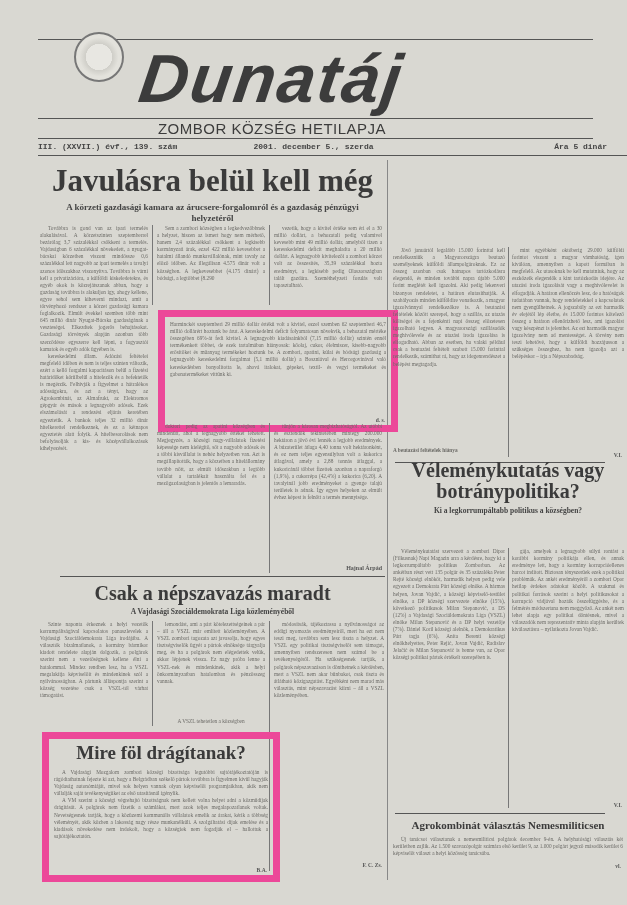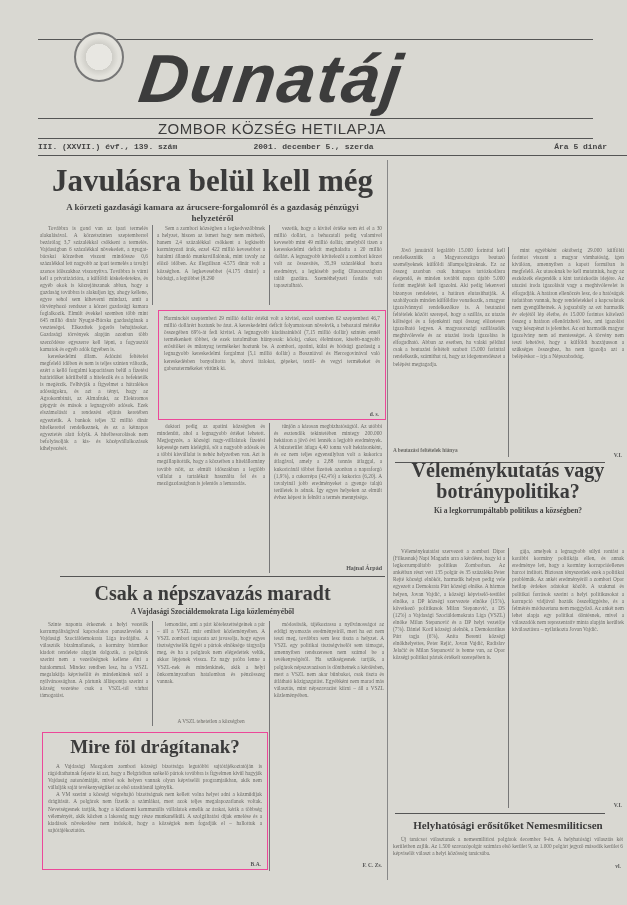--- a/index.html
+++ b/index.html
@@ -8,21 +8,21 @@
   .rule{position:absolute;background:#555;height:1px;}
   .vrule{position:absolute;background:#777;width:1px;}
   .masthead-title{font-family:"Liberation Sans",sans-serif;font-weight:bold;font-style:italic;font-size:68px;letter-spacing:2px;color:#3c3c3c;transform:skewX(-8deg);line-height:1;}
   .sub{font-family:"Liberation Sans",sans-serif;font-size:15px;color:#3c3c3c;letter-spacing:0.5px;}
   .meta{font-family:Liberation Mono, monospace;font-size:8px;font-weight:bold;color:#444;}
   .h1{font-weight:bold;color:#3b3b3b;text-align:center;line-height:1.05;}
   .deck{font-weight:bold;color:#444;text-align:center;font-size:9px;line-height:1.25;}
   .body{font-size:5.3px;line-height:7.1px;color:#6b6a66;text-align:justify;overflow:hidden;}
   .body p{margin:0;text-indent:8px;}
   .sig{font-size:5.5px;font-weight:bold;color:#555;text-align:right;}
-  .box{position:absolute;border:1px solid #ec4899;}
+  .box{position:absolute;border:7px solid #ec4899;}
   .seal{width:46px;height:46px;border-radius:50%;border:2px solid #777;background:radial-gradient(circle,#e8e7e2 40%,#cfcec8 41%,#e3e2dc 60%);}
 </style>
 </head>
 <body>
 
 <div class="rule" style="left:38px;top:39px;width:555px;height:1px;"></div>
 <div class="abs seal" style="left:74px;top:32px;"></div>
 <div class="abs masthead-title" style="left:140px;top:44px;">Dunatáj</div>
 <div class="rule" style="left:38px;top:118px;width:555px;"></div>
 <div class="abs sub" style="left:0;top:120px;width:544px;text-align:center;">ZOMBOR KÖZSÉG HETILAPJA</div>
@@ -87,21 +87,21 @@
 <div class="abs body" style="left:393px;top:548px;width:112px;height:255px;">
     <p>Véleménykutatást szervezett a zombori Dipor (Filkusnak) Napi Magazin arra a kérdésre, hogy ki a legkorrumpáltabb politikus Zomborban. Az ankétban részt vett 135 polgár és 35 százaléka Peter Rejté községi elnököt, harmadik helyen pedig vele egyezett a Demokrata Párt községi elnöke. A hármas helyen, Jovan Vajdić, a községi képviselő-testület elnöke, a DP községi szervezete elnöke (15%), következő politikusok Milan Stepanović, a DS (12%) a Vajdasági Szociáldemokrata Liga (VSZL) elnöke Milan Stepanović és a DP helyi vezetője (7%). Dániel Koril községi alelnök, a Demokratikus Párt tagja (6%), Anita Berenti községi elnökhelyettes, Peter Rejić, Jovan Vajdić, Radislav Jelačić és Milan Stepanović is benne van, az Opor községi politikai pártok értékelt szerepében is.</p>
   </div>
 <div class="vrule" style="left:508px;top:548px;height:260px;"></div>
 <div class="abs body" style="left:512px;top:548px;width:112px;height:255px;">
     <p>gája, amelyek a legnagyobb súlyú rontást a korábbi kormány politikája ellen, és annak eredménye lett, hogy a kormány korrupcióellenes harcot indított. Biztosan tényszerűek ezek a politikai problémák. Az ankét eredményéről a zombori Opor hetilap érdekes adatokat közölt. A szakmai és politikai források szerint a helyi politikusokat a korrupció vádjával hozták összefüggésbe, és a felmérés módszertana nem meggyőző. Az ankét nem lehet alapja egy politikai döntésnek, mivel a válaszadók nem reprezentatív minta alapján kerültek kiválasztásra – nyilatkozta Jovan Vajdić.</p>
   </div>
 <div class="abs sig" style="left:512px;top:802px;width:110px;">V.I.</div>
 <div class="rule" style="left:395px;top:813px;width:210px;"></div>
 
-<div class="abs h1" style="left:392px;top:820px;width:232px;font-size:11px;">Helyhatósági erősítőket Nemesmiliticsen</div>
+<div class="abs h1" style="left:392px;top:820px;width:232px;font-size:11px;">Agrokombinát választás Nemesmiliticsen</div>
 <div class="abs body" style="left:393px;top:836px;width:230px;height:30px;">
     <p>Új tanácsot választanak a nemesmiliticsi polgárok december 9-én. A helyhatósági választás két kerületben zajlik. Az 1.500 szavazópolgár számára első kerület 9, az 1.000 polgárt jegyző második kerület 6 képviselőt választ a helyi közösség tanácsába.</p>
   </div>
 <div class="abs sig" style="left:393px;top:863px;width:228px;">vl.</div>
 
 <div class="abs" style="left:40px;top:583px;width:345px;">
   <div class="h1" style="font-size:20px;">Csak a népszavazás maradt</div>
   <div class="deck" style="margin-top:3px;font-size:7.5px;">A Vajdasági Szociáldemokrata Liga közleményéből</div>
 </div>
 <div class="abs body" style="left:40px;top:621px;width:108px;height:105px;">

